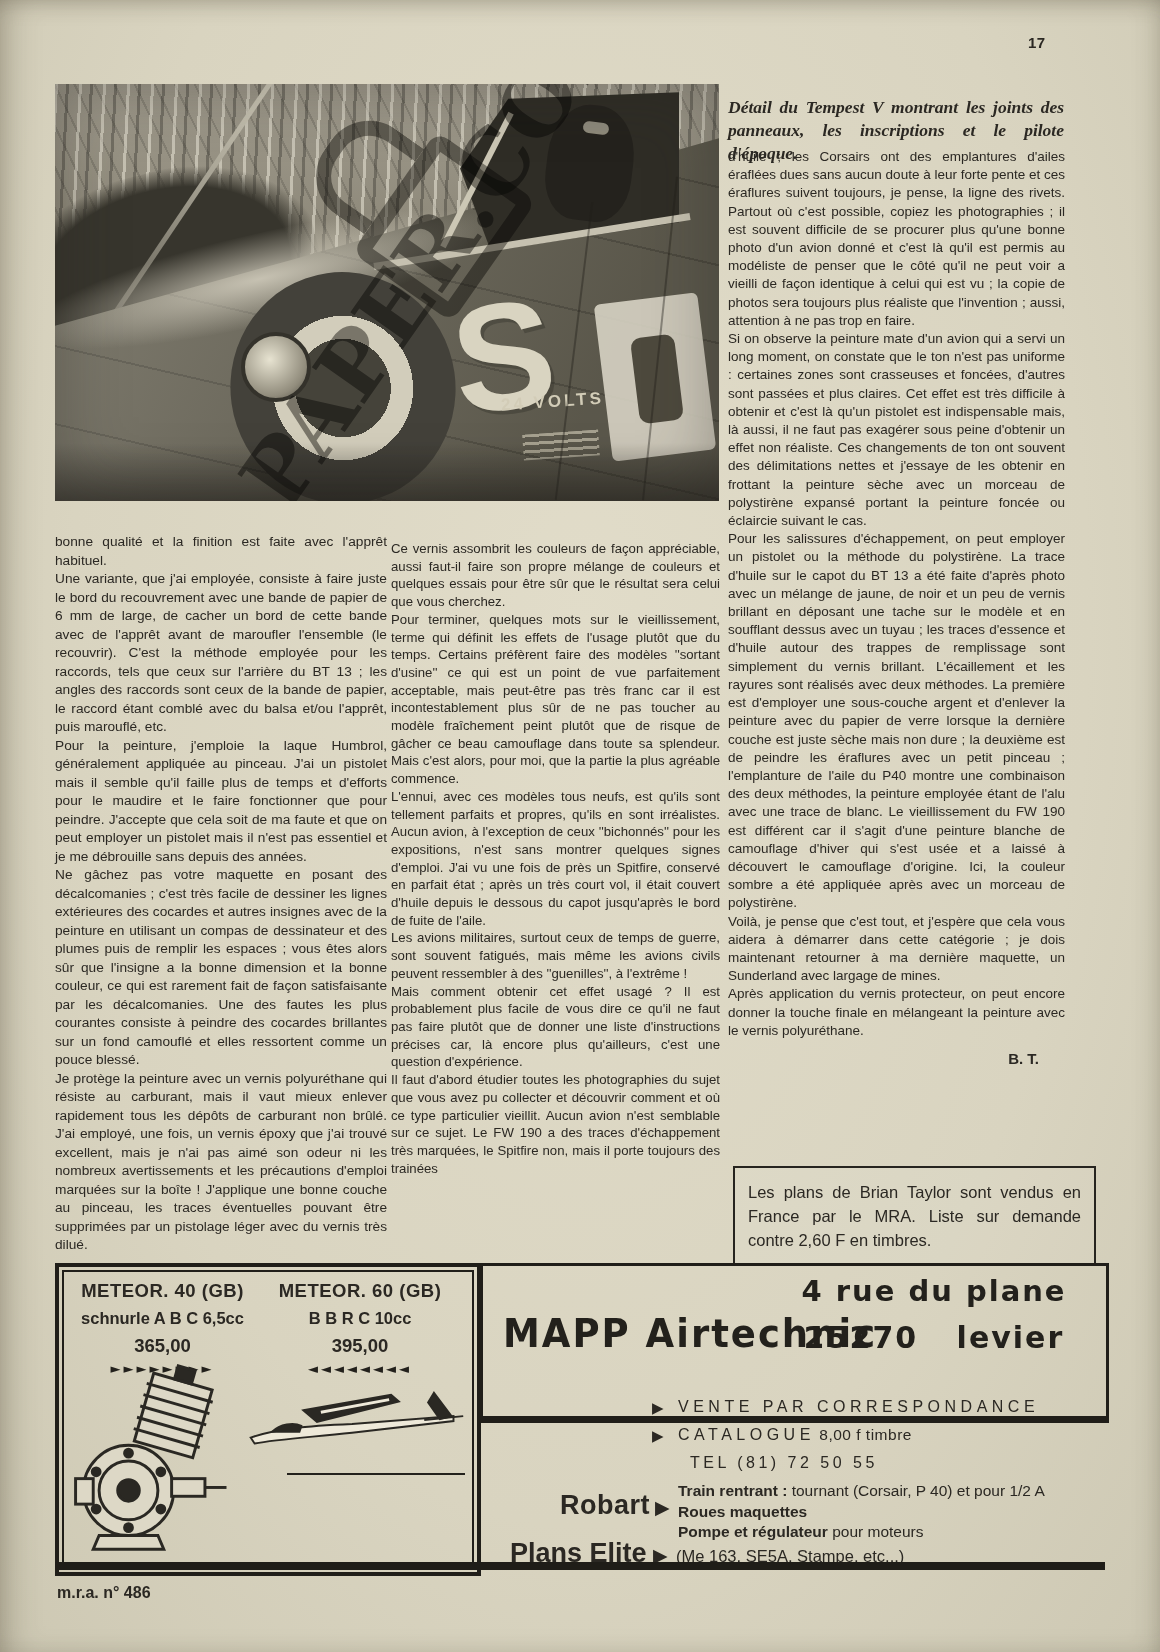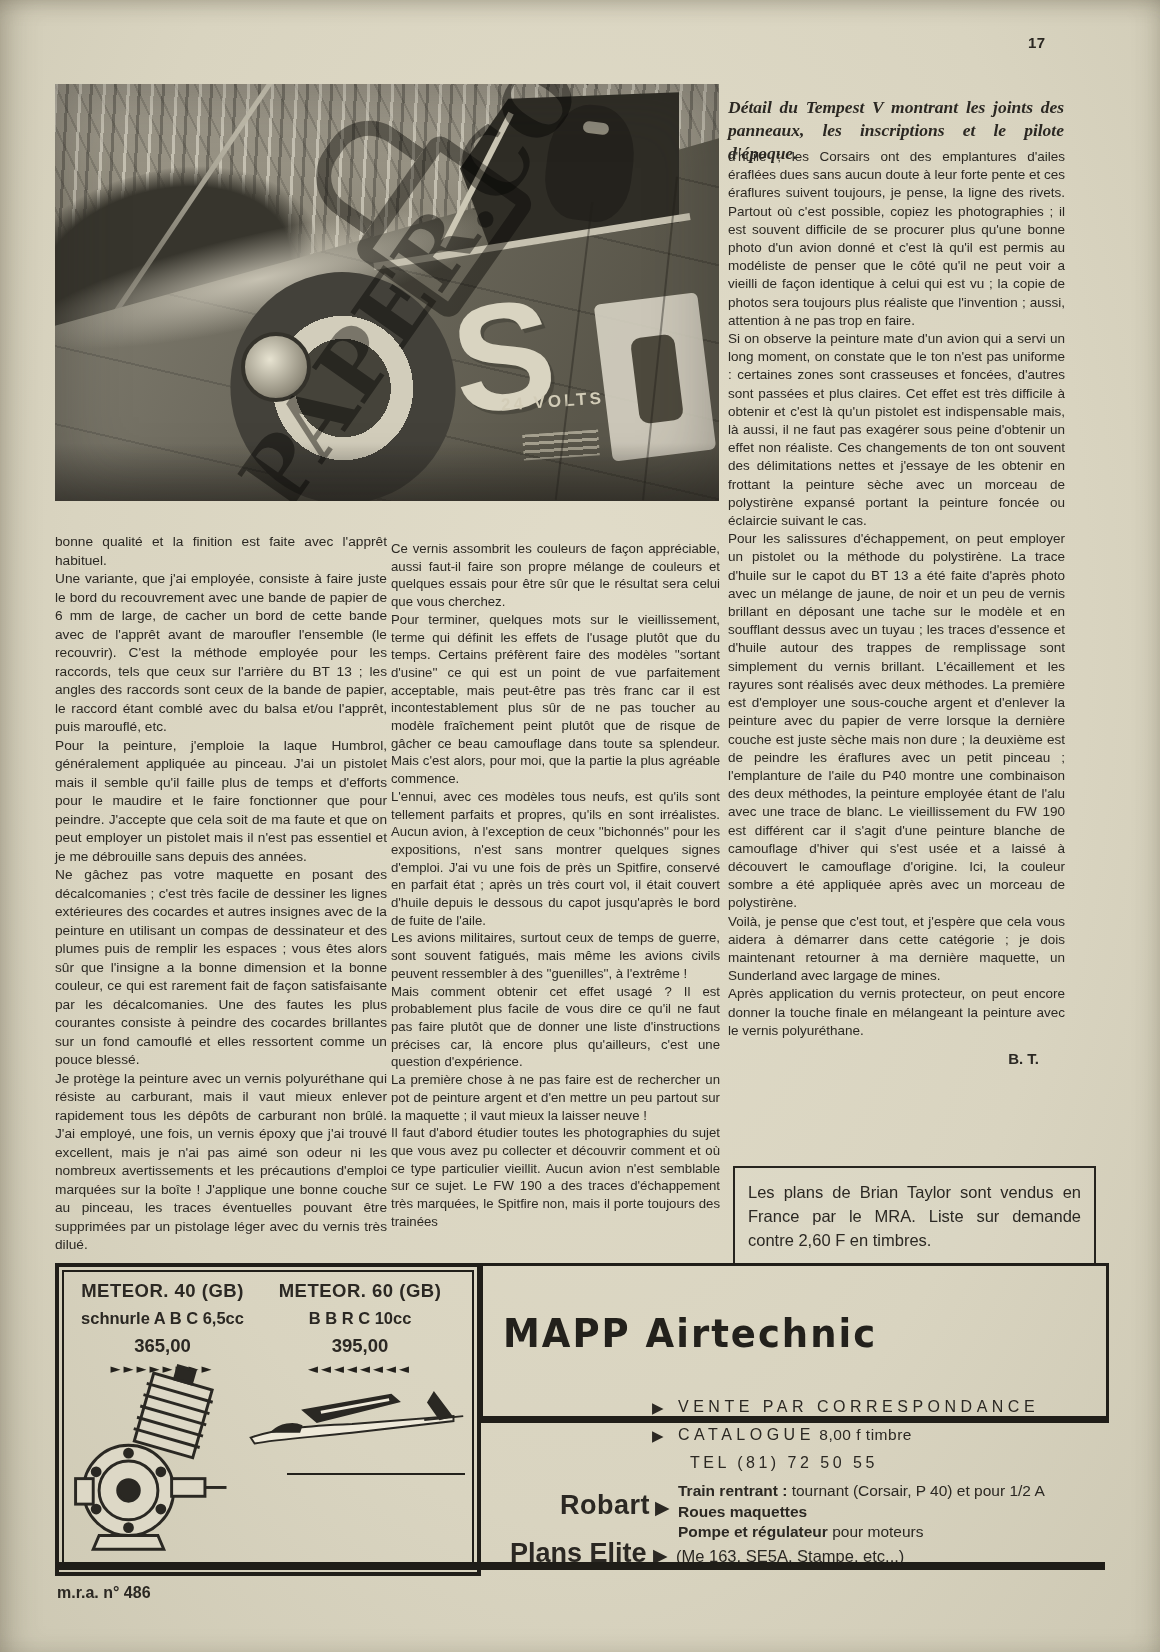--- a/index.html
+++ b/index.html
@@ -163,21 +163,20 @@
   <p>Pour la peinture, j'emploie la laque Humbrol, généralement appliquée au pinceau. J'ai un pistolet mais il semble qu'il faille plus de temps et d'efforts pour le maudire et le faire fonctionner que pour peindre. J'accepte que cela soit de ma faute et que on peut employer un pistolet mais il n'est pas essentiel et je me débrouille sans depuis des années.</p>
   <p>Ne gâchez pas votre maquette en posant des décalcomanies ; c'est très facile de dessiner les lignes extérieures des cocardes et autres insignes avec de la peinture en utilisant un compas de dessinateur et des plumes puis de remplir les espaces ; vous êtes alors sûr que l'insigne a la bonne dimension et la bonne couleur, ce qui est rarement fait de façon satisfaisante par les décalcomanies. Une des fautes les plus courantes consiste à peindre des cocardes brillantes sur un fond camouflé et elles ressortent comme un pouce blessé.</p>
   <p>Je protège la peinture avec un vernis polyuréthane qui résiste au carburant, mais il vaut mieux enlever rapidement tous les dépôts de carburant non brûlé. J'ai employé, une fois, un vernis époxy que j'ai trouvé excellent, mais je n'ai pas aimé son odeur ni les nombreux avertissements et les précautions d'emploi marquées sur la boîte ! J'applique une bonne couche au pinceau, les traces éventuelles pouvant être supprimées par un pistolage léger avec du vernis très dilué.</p>
 </div>
 <div class="abs col" id="col2">
   <p>Ce vernis assombrit les couleurs de façon appréciable, aussi faut-il faire son propre mélange de couleurs et quelques essais pour être sûr que le résultat sera celui que vous cherchez.</p>
   <p>Pour terminer, quelques mots sur le vieillissement, terme qui définit les effets de l'usage plutôt que du temps. Certains préfèrent faire des modèles ''sortant d'usine'' ce qui est un point de vue parfaitement acceptable, mais peut-être pas très franc car il est incontestablement plus sûr de ne pas toucher au modèle fraîchement peint plutôt que de risque de gâcher ce beau camouflage dans toute sa splendeur. Mais c'est alors, pour moi, que la partie la plus agréable commence.</p>
   <p>L'ennui, avec ces modèles tous neufs, est qu'ils sont tellement parfaits et propres, qu'ils en sont irréalistes. Aucun avion, à l'exception de ceux ''bichonnés'' pour les expositions, n'est sans montrer quelques signes d'emploi. J'ai vu une fois de près un Spitfire, conservé en parfait état ; après un très court vol, il était couvert d'huile depuis le dessous du capot jusqu'après le bord de fuite de l'aile.</p>
   <p>Les avions militaires, surtout ceux de temps de guerre, sont souvent fatigués, mais même les avions civils peuvent ressembler à des ''guenilles'', à l'extrême !</p>
   <p>Mais comment obtenir cet effet usagé ? Il est probablement plus facile de vous dire ce qu'il ne faut pas faire plutôt que de donner une liste d'instructions précises car, là encore plus qu'ailleurs, c'est une question d'expérience.</p>
-  <p>La première chose à ne pas faire est de rechercher un pot de peinture argent et d'en mettre un peu partout sur la maquette ; il vaut mieux la laisser neuve !</p>
   <p>Il faut d'abord étudier toutes les photographies du sujet que vous avez pu collecter et découvrir comment et où ce type particulier vieillit. Aucun avion n'est semblable sur ce sujet. Le FW 190 a des traces d'échappement très marquées, le Spitfire non, mais il porte toujours des trainées</p>
 </div>
 <div class="abs col" id="col3">
   <p>d'huile ; les Corsairs ont des emplantures d'ailes éraflées dues sans aucun doute à leur forte pente et ces éraflures suivent toujours, je pense, la ligne des rivets. Partout où c'est possible, copiez les photographies ; il est souvent difficile de se procurer plus qu'une bonne photo d'un avion donné et c'est là qu'il est permis au modéliste de penser que le côté qu'il ne peut voir a vieilli de façon identique à celui qui est vu ; la copie de photos sera toujours plus réaliste que l'invention ; aussi, attention à ne pas trop en faire.</p>
   <p>Si on observe la peinture mate d'un avion qui a servi un long moment, on constate que le ton n'est pas uniforme : certaines zones sont crasseuses et foncées, d'autres sont passées et plus claires. Cet effet est très difficile à obtenir et c'est là qu'un pistolet est indispensable mais, là aussi, il ne faut pas exagérer sous peine d'obtenir un effet non réaliste. Ces changements de ton ont souvent des délimitations nettes et j'essaye de les obtenir en frottant la peinture sèche avec un morceau de polystirène expansé portant la peinture foncée ou éclaircie suivant le cas.</p>
   <p>Pour les salissures d'échappement, on peut employer un pistolet ou la méthode du polystirène. La trace d'huile sur le capot du BT 13 a été faite d'après photo avec un mélange de jaune, de noir et un peu de vernis brillant en déposant une tache sur le modèle et en soufflant dessus avec un tuyau ; les traces d'essence et d'huile autour des trappes de remplissage sont simplement du vernis brillant. L'écaillement et les rayures sont réalisés avec deux méthodes. La première est d'employer une sous-couche argent et d'enlever la peinture avec du papier de verre lorsque la dernière couche est juste sèche mais non dure ; la deuxième est de peindre les éraflures avec un petit pinceau ; l'emplanture de l'aile du P40 montre une combinaison des deux méthodes, la peinture employée étant de l'alu avec une trace de blanc. Le vieillissement du FW 190 est différent car il s'agit d'une peinture blanche de camouflage d'hiver qui s'est usée et a laissé à découvert le camouflage d'origine. Ici, la couleur sombre a été appliquée après avec un morceau de polystirène.</p>
   <p>Voilà, je pense que c'est tout, et j'espère que cela vous aidera à démarrer dans cette catégorie ; je dois maintenant retourner à ma dernière maquette, un Sunderland avec largage de mines.</p>
   <p>Après application du vernis protecteur, on peut encore donner la touche finale en mélangeant la peinture avec le vernis polyuréthane.</p>
   <div id="signature">B. T.</div>
 </div>
@@ -232,20 +231,24 @@
       <line x1="80" y1="30" x2="150" y2="17" stroke="#eee9d9" stroke-width="3"></line>
       <polygon points="196,10 214,34 202,37 190,20" fill="#2a2823"></polygon>
       <line x1="186" y1="38" x2="226" y2="34"></line>
     </g>
   </svg>
   <div class="abs mp-rule"></div>
 </div>
 
 <div class="abs" id="mapp-box">
   <div id="mapp-brand">MAPP Airtechnic</div>
+  <div id="mapp-address">
+    <div class="addr1">4 rue du plane</div>
+    <div class="addr2">25270 levier</div>
+  </div>
 </div>
 
 <div class="abs" id="ad-vente">
   <span class="flag">▶</span>
   <span class="ls-line">VENTE PAR CORRESPONDANCE</span>
 </div>
 <div class="abs" id="ad-catalogue">
   <span class="flag">▶</span>
   <span class="ls-line">CATALOGUE</span>
   <span class="cat-rest">8,00 f timbre</span>

